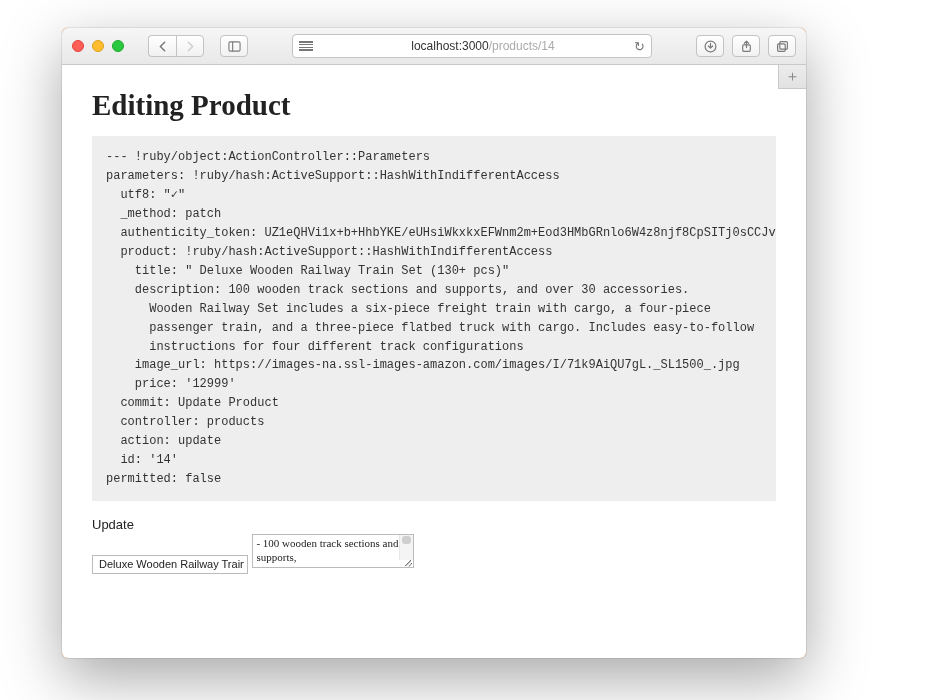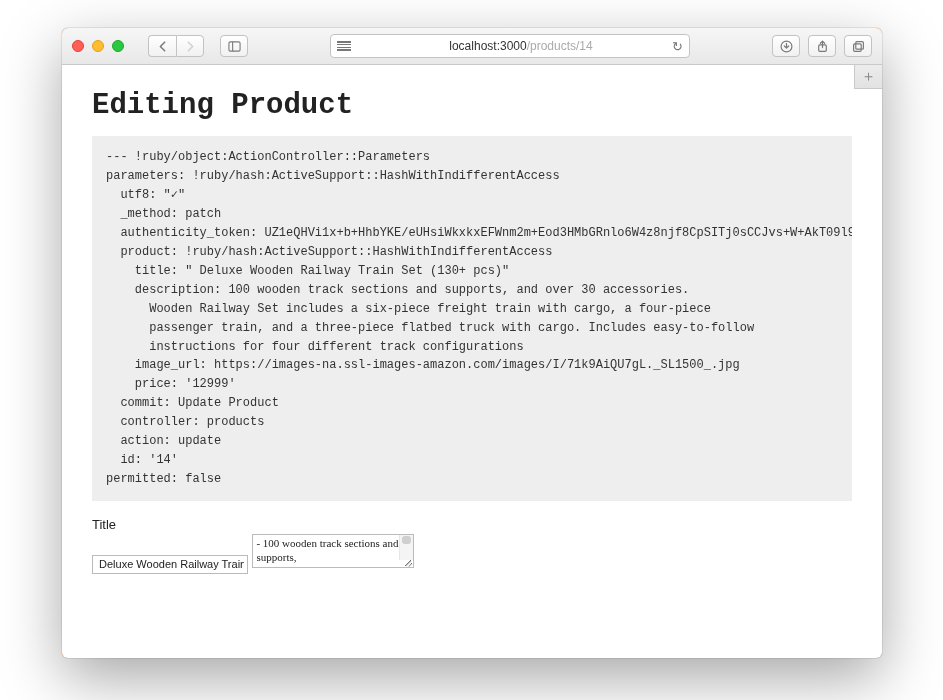--- a/index.html
+++ b/index.html
@@ -8,21 +8,21 @@
       background: #fff;
       width: 943px;
       height: 700px;
       position: relative;
       overflow: hidden;
     }
     .window-shadow {
       position: absolute;
       top: 28px;
       left: 62px;
-      width: 820px;
+      width: 744px;
       height: 630px;
       background: #f97316;
       border-radius: 6px;
       box-shadow: 0 20px 60px rgba(0,0,0,0.35), 0 0 0 1px rgba(0,0,0,0.08);
       overflow: hidden;
       display: flex;
       flex-direction: column;
     }
     .titlebar {
       height: 37px;
@@ -107,21 +107,21 @@
     }
     .content {
       flex: 1;
       overflow: hidden;
       background: #fff;
     }
     .page {
       padding: 24px 30px;
     }
     h1.page-title {
-      font-family: Liberation Mono, monospace;
+      font-family: Liberation Serif, serif;
       font-size: 29px;
       font-weight: bold;
       color: #222;
       margin-bottom: 14px;
     }
     .debug-box {
       background: #eeeeee;
       padding: 12px 14px;
       font-family: "Courier New", Courier, monospace;
       font-size: 12px;
@@ -286,21 +286,21 @@
       passenger train, and a three-piece flatbed truck with cargo. Includes easy-to-follow
       instructions for four different track configurations
     image_url: https://images-na.ssl-images-amazon.com/images/I/71k9AiQU7gL._SL1500_.jpg
     price: '12999'
   commit: Update Product
   controller: products
   action: update
   id: '14'
 permitted: false</div>
 
-      <div class="form-label">Title</div>
+      <div class="form-label">Update</div>
       <input class="text-input" type="text" value=" Deluxe Wooden Railway Train Set (130+ pcs)" style="">
 
       <div class="textarea-wrap">
         <div class="fake-textarea" id="desc-ta">- 100 wooden track
 sections and supports,</div>
         <div class="ta-scrollbar">
             <div class="ta-thumb"></div>
           </div>
         <div class="ta-resize"></div>
       </div>

